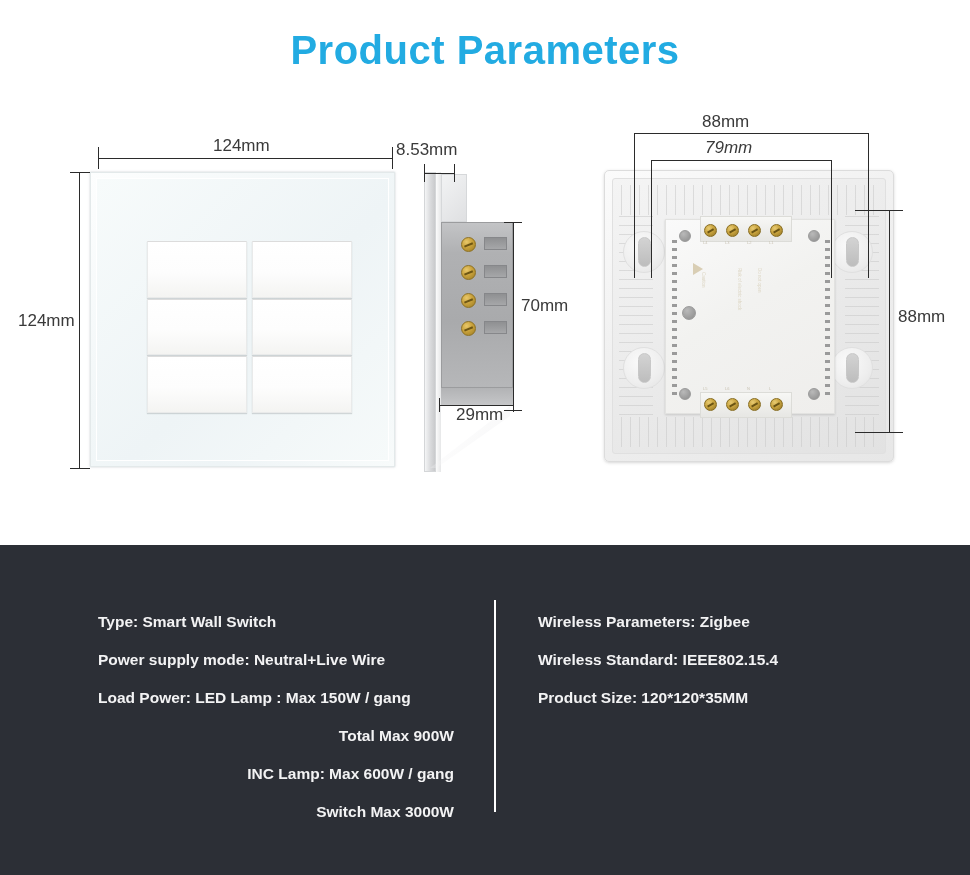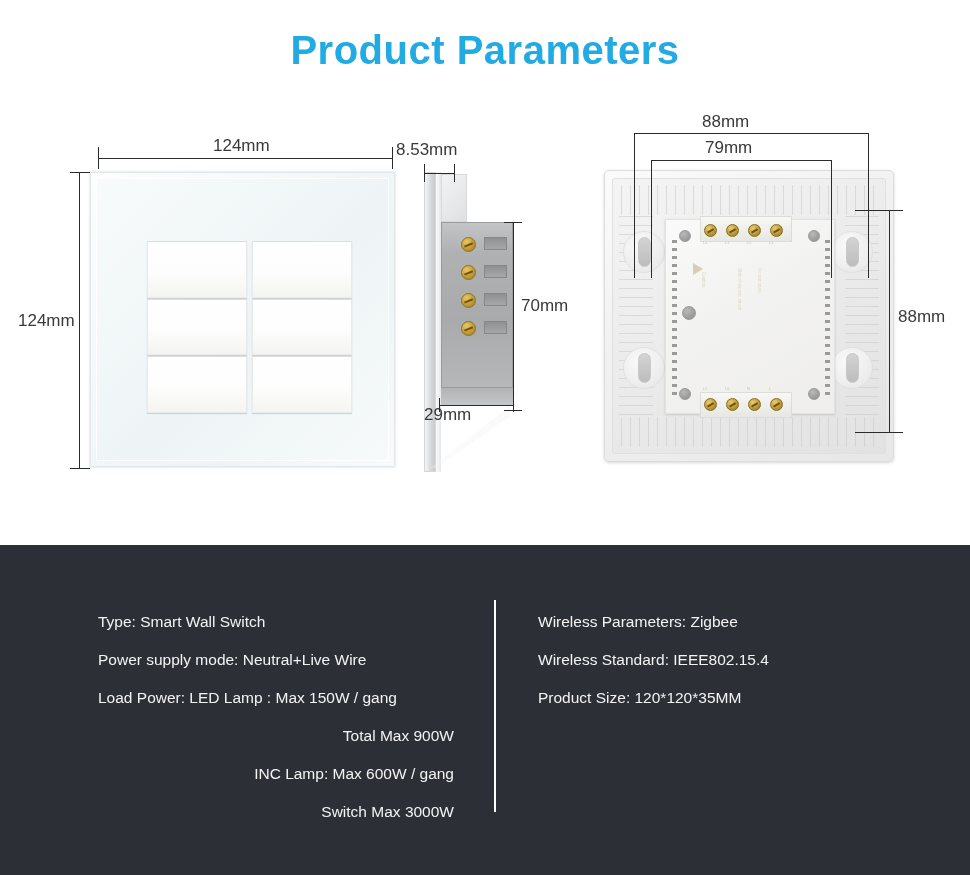--- a/index.html
+++ b/index.html
@@ -300,21 +300,21 @@
     background: #2C2F36;
   }
   #spec-divider {
     position: absolute;
     left: 494px;
     top: 55px;
     width: 2px;
     height: 212px;
     background: #ffffff;
   }
-  .spec-col { position: absolute; }
+  .spec-col { position: absolute; font-weight: bold; }
   #spec-left { left: 98px; top: 58px; width: 360px; }
   #spec-right { left: 538px; top: 58px; width: 400px; }
   .spec-line {
     color: #f3f3f4;
     font-size: 15.5px;
     line-height: 38px;
     white-space: nowrap;
     font-family: "Liberation Sans", "DejaVu Sans", sans-serif;
   }
   .spec-line.indented { text-align: right; padding-right: 4px; }
@@ -373,21 +373,21 @@
     <div class="dim-label" style="left:396px; top:40px;">8.53mm</div>
     <div class="dim-line-h" style="left:424px; top:73px; width:30px;"></div>
     <div class="tick-v" style="left:424px; top:64px; height:18px;"></div>
     <div class="tick-v" style="left:454px; top:64px; height:18px;"></div>
 
     <div class="dim-label" style="left:521px; top:196px;">70mm</div>
     <div class="dim-line-v" style="left:513px; top:122px; height:188px;"></div>
     <div class="tick-h" style="left:504px; top:122px; width:18px;"></div>
     <div class="tick-h" style="left:504px; top:310px; width:18px;"></div>
 
-    <div class="dim-label" style="left:424px; top:305px;">29mm</div>
+    <div class="dim-label" style="left:424px; top:305px;padding-left:32px;">29mm</div>
     <div class="dim-line-h" style="left:439px; top:305px; width:74px;"></div>
     <div class="tick-v" style="left:439px; top:298px; height:14px;"></div>
     <div class="tick-v" style="left:513px; top:298px; height:14px;"></div>
 
     <div id="back-view">
       <div id="back-rim">
 
         <div class="back-ribs" style="left:8px; top:6px; width:258px; height:30px;"></div>
         <div class="back-ribs" style="left:8px; top:238px; width:258px; height:30px;"></div>
         <div class="back-ribs-v" style="left:6px; top:36px; width:34px; height:200px;"></div>
@@ -442,21 +442,21 @@
           <div class="corner-hole" style="left:16px; top:86px; width:14px; height:14px;"></div>
         </div>
       </div>
     </div>
 
     <div class="dim-label" style="left:702px; top:12px;">88mm</div>
     <div class="dim-line-h" style="left:634px; top:33px; width:234px;"></div>
     <div class="tick-v" style="left:634px; top:33px; height:145px;"></div>
     <div class="tick-v" style="left:868px; top:33px; height:145px;"></div>
 
-    <div class="dim-label" style="left:705px; top:38px;">79mm</div>
+    <div class="dim-label" style="left:705px; top:38px;font-style:italic;">79mm</div>
     <div class="dim-line-h" style="left:651px; top:60px; width:180px;"></div>
     <div class="tick-v" style="left:651px; top:60px; height:118px;"></div>
     <div class="tick-v" style="left:831px; top:60px; height:118px;"></div>
 
     <div class="dim-label" style="left:898px; top:207px;">88mm</div>
     <div class="dim-line-v" style="left:889px; top:110px; height:222px;"></div>
     <div class="tick-h" style="left:855px; top:110px; width:48px;"></div>
     <div class="tick-h" style="left:855px; top:332px; width:48px;"></div>
 
   </div>

